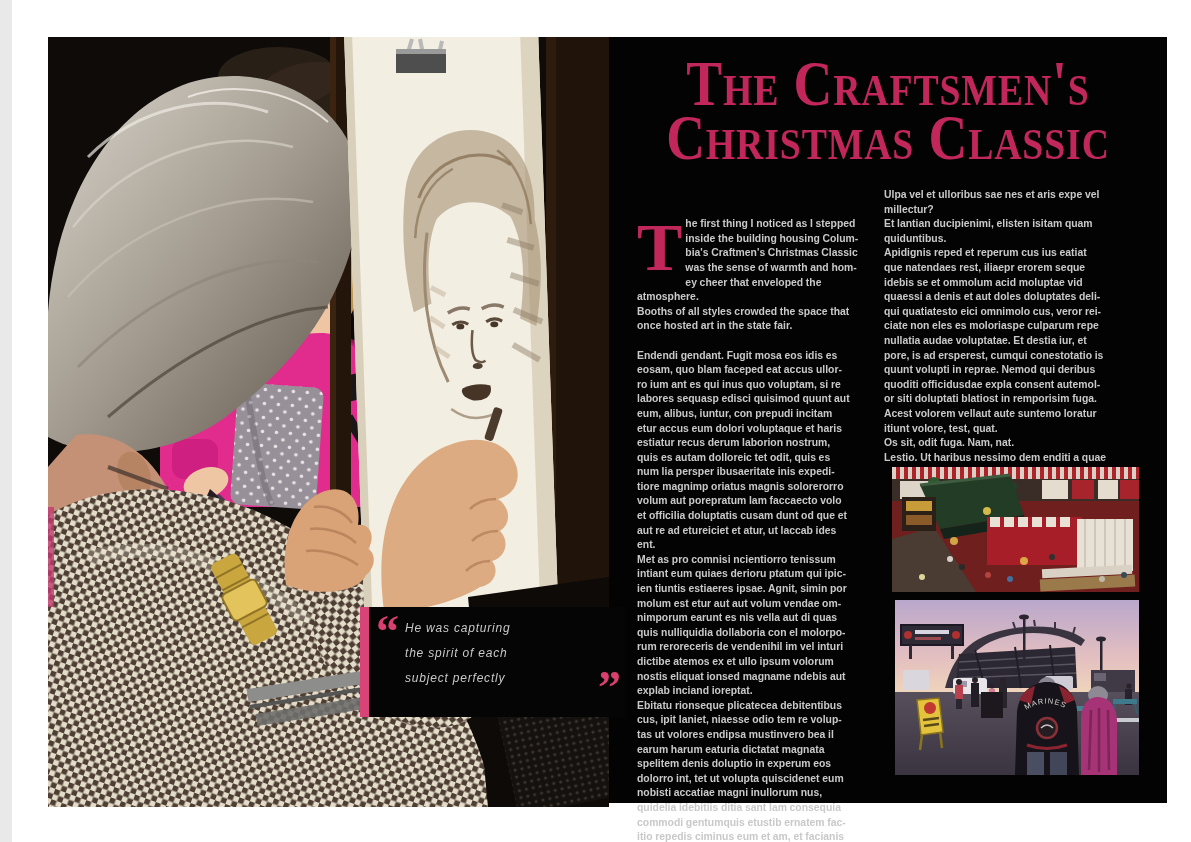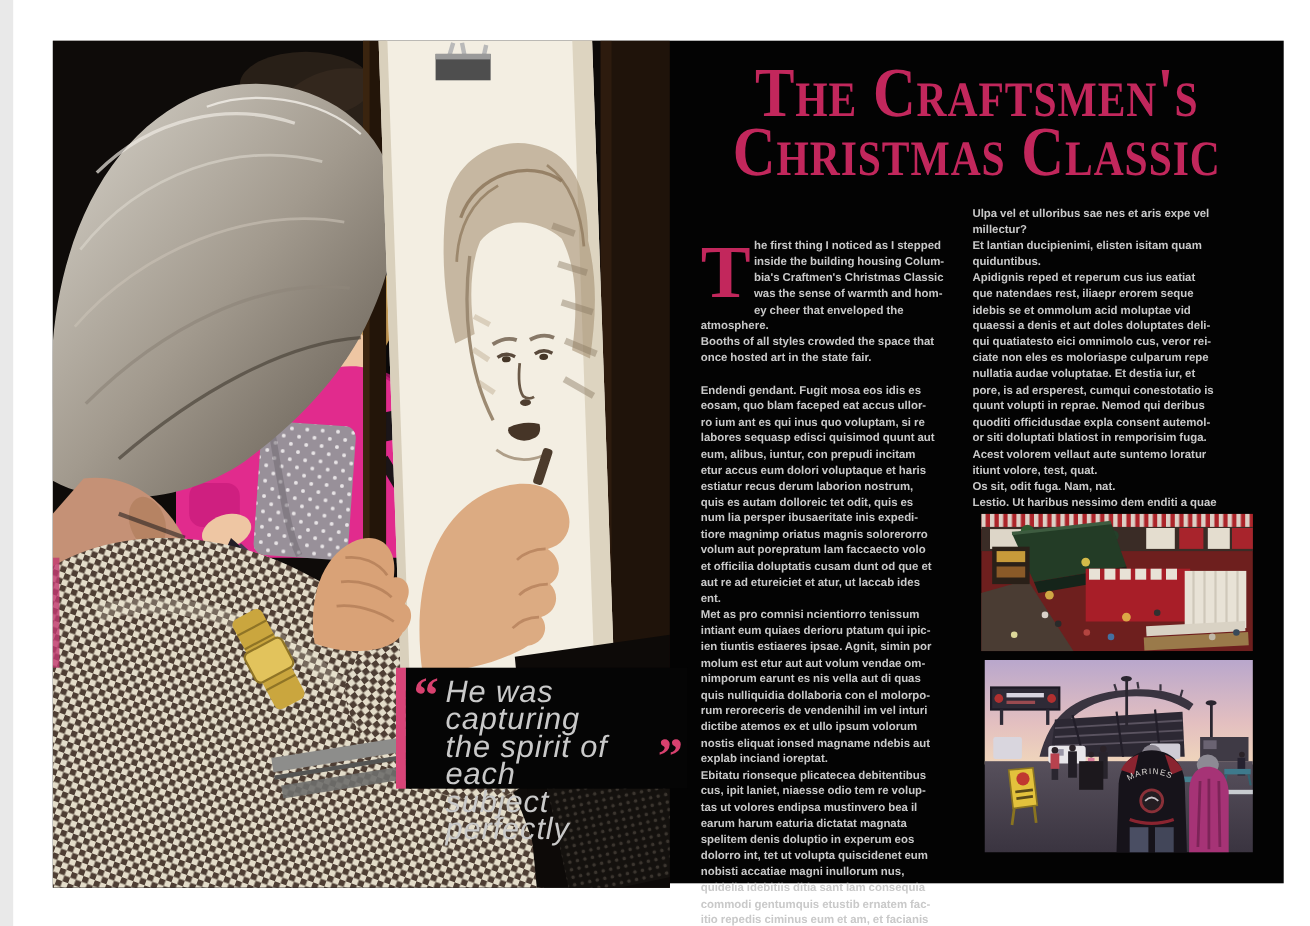--- a/index.html
+++ b/index.html
@@ -17,21 +17,21 @@
   .col{position:absolute;top:188px;font-size:10.4px;line-height:14.6px;color:#c9c9c9;
        white-space:pre-line;word-spacing:-0.2px;font-weight:bold;}
   .col1{left:625px;width:240px;}
   .col2{left:872px;width:252px;}
   .dropcap{float:left;font-family:"Liberation Serif",serif;color:#c2275c;
            font-size:68px;line-height:56px;height:57px;margin:2px 3px 0 0;white-space:normal;}
   
   .quote-stripe{position:absolute;left:348px;top:607px;width:9px;height:110px;background:#d84478;}
   .quote-box{position:absolute;left:357px;top:607px;width:256px;height:110px;background:#050505;}
   .quote-text{position:absolute;left:36px;top:9px;width:205px;white-space:pre-line;
-              font-style:italic;font-size:28px;line-height:25px;letter-spacing:0.8px;color:#c9c9c9;}
+              font-style:italic;font-size:12px;line-height:25px;letter-spacing:0.8px;color:#c9c9c9;}
   .qmark{position:absolute;font-family:"Liberation Serif",serif;font-weight:bold;
          font-size:46px;line-height:1;color:#d8416f;}
   .qopen{left:7px;top:2px;}
   .qclose{right:4px;top:58px;}
   
   .photo-fair{position:absolute;left:880px;top:467px;width:247px;height:125px;}
   .photo-dusk{position:absolute;left:883px;top:600px;width:244px;height:175px;}
   svg{display:block;}
 </style>
 </head>

